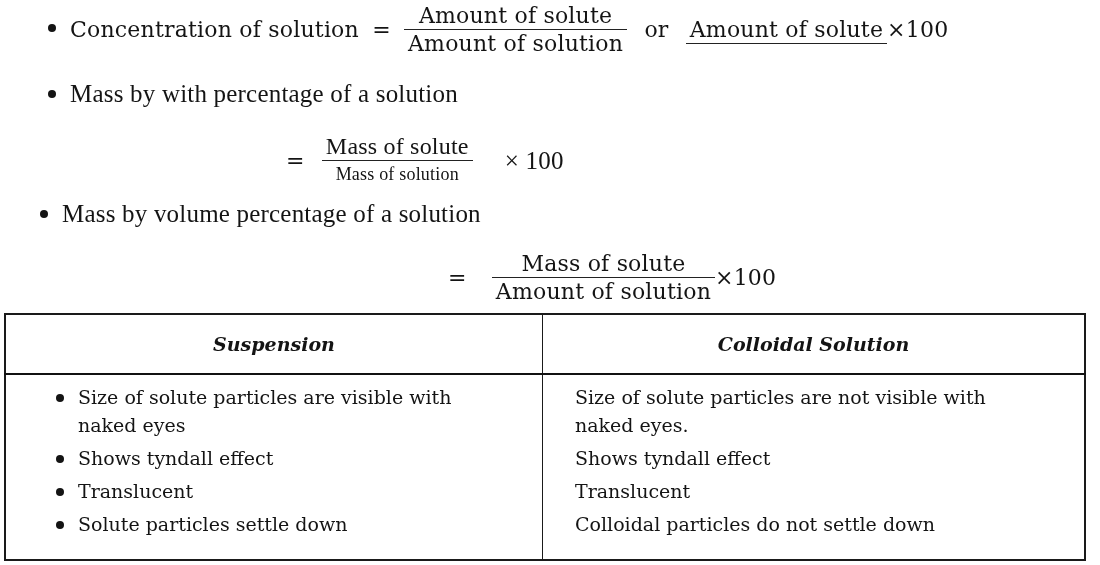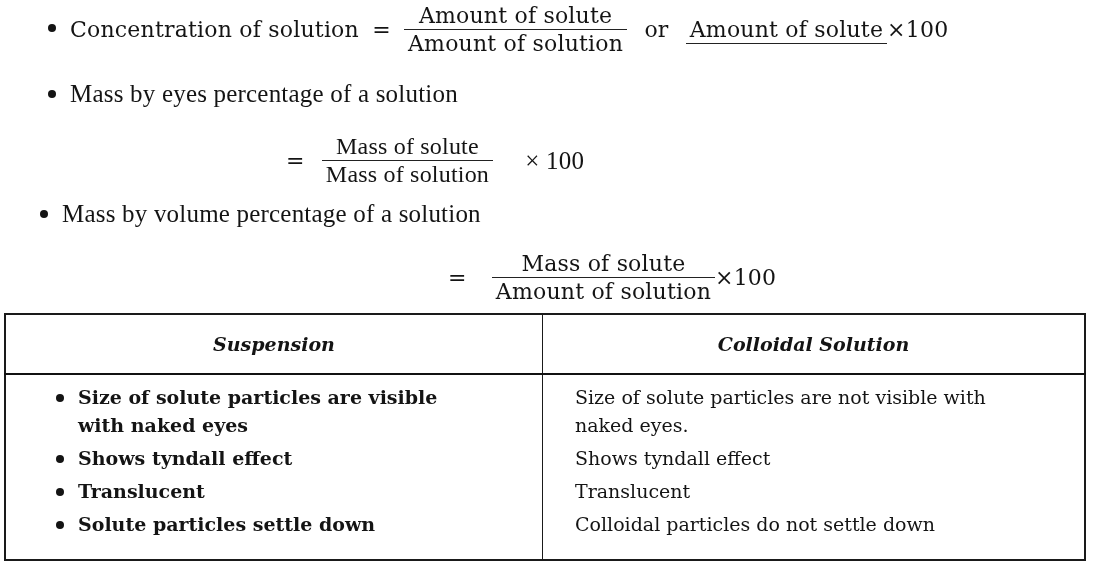--- a/index.html
+++ b/index.html
@@ -26,21 +26,21 @@
   }
   table.cmp th, table.cmp td { border: 1.5px solid #1a1a1a; vertical-align: top; }
   table.cmp th {
     height: 56px; vertical-align: middle; 
     font-family: "DejaVu Serif", serif; font-weight: bold; font-style: italic; font-size: 19px;
   }
   table.cmp th.left { width: 534px; border-bottom: 2.5px solid #111; }
   table.cmp th.right { border-bottom: 2.5px solid #111; }
   table.cmp td { font-size: 19px; line-height: 28px; padding: 8px 0 4px 0; }
   ul.pts { list-style: none; margin: 0; padding: 0 0 0 50px; }
-  ul.pts li { position: relative; margin-bottom: 5px; padding-left: 22px; font-weight: bold; }
+  ul.pts li { position: relative; margin-bottom: 5px; padding-left: 22px; }
   ul.pts li::before {
     content: ""; position: absolute; left: 0; top: 11px; width: 8px; height: 8px;
     border-radius: 50%; background: #141414;
   }
   ul.plain { list-style: none; margin: 0; padding: 0 0 0 32px; }
   ul.plain li { margin-bottom: 5px; }
 </style>
 </head>
 <body>
 
@@ -51,27 +51,27 @@
     <span class="num">Amount of solute</span>
     <span class="den">Amount of solution</span>
   </span>
   <span class="op" style="margin:0 10px;">or</span>
   <span class="frac">
     <span class="num">Amount of solute</span>
   </span><span class="op">×100</span>
 </div>
 
 <div class="abs line narrow-serif" style="left:48px; top:80px;">
-  <span class="bullet"></span><span>Mass by eyes percentage of a solution</span>
+  <span class="bullet"></span><span>Mass by with percentage of a solution</span>
 </div>
 <div class="abs line" style="left:286px; top:133px;">
   <span class="op" style="margin-right:10px;">=</span>
   <span class="frac narrow-serif">
     <span class="num narrow-serif" style="font-size:24px;">Mass of solute</span>
-    <span class="den narrow-serif" style="font-size:24px;">Mass of solution</span>
+    <span class="den narrow-serif" style="font-size:18px;">Mass of solution</span>
   </span>
   <span class="op narrow-serif" style="margin-left:25px;">× 100</span>
 </div>
 
 <div class="abs line narrow-serif" style="left:40px; top:200px;">
   <span class="bullet"></span><span>Mass by volume percentage of a solution</span>
 </div>
 <div class="abs line" style="left:448px; top:250px;">
   <span class="op" style="margin-right:18px;">=</span>
   <span class="frac">

